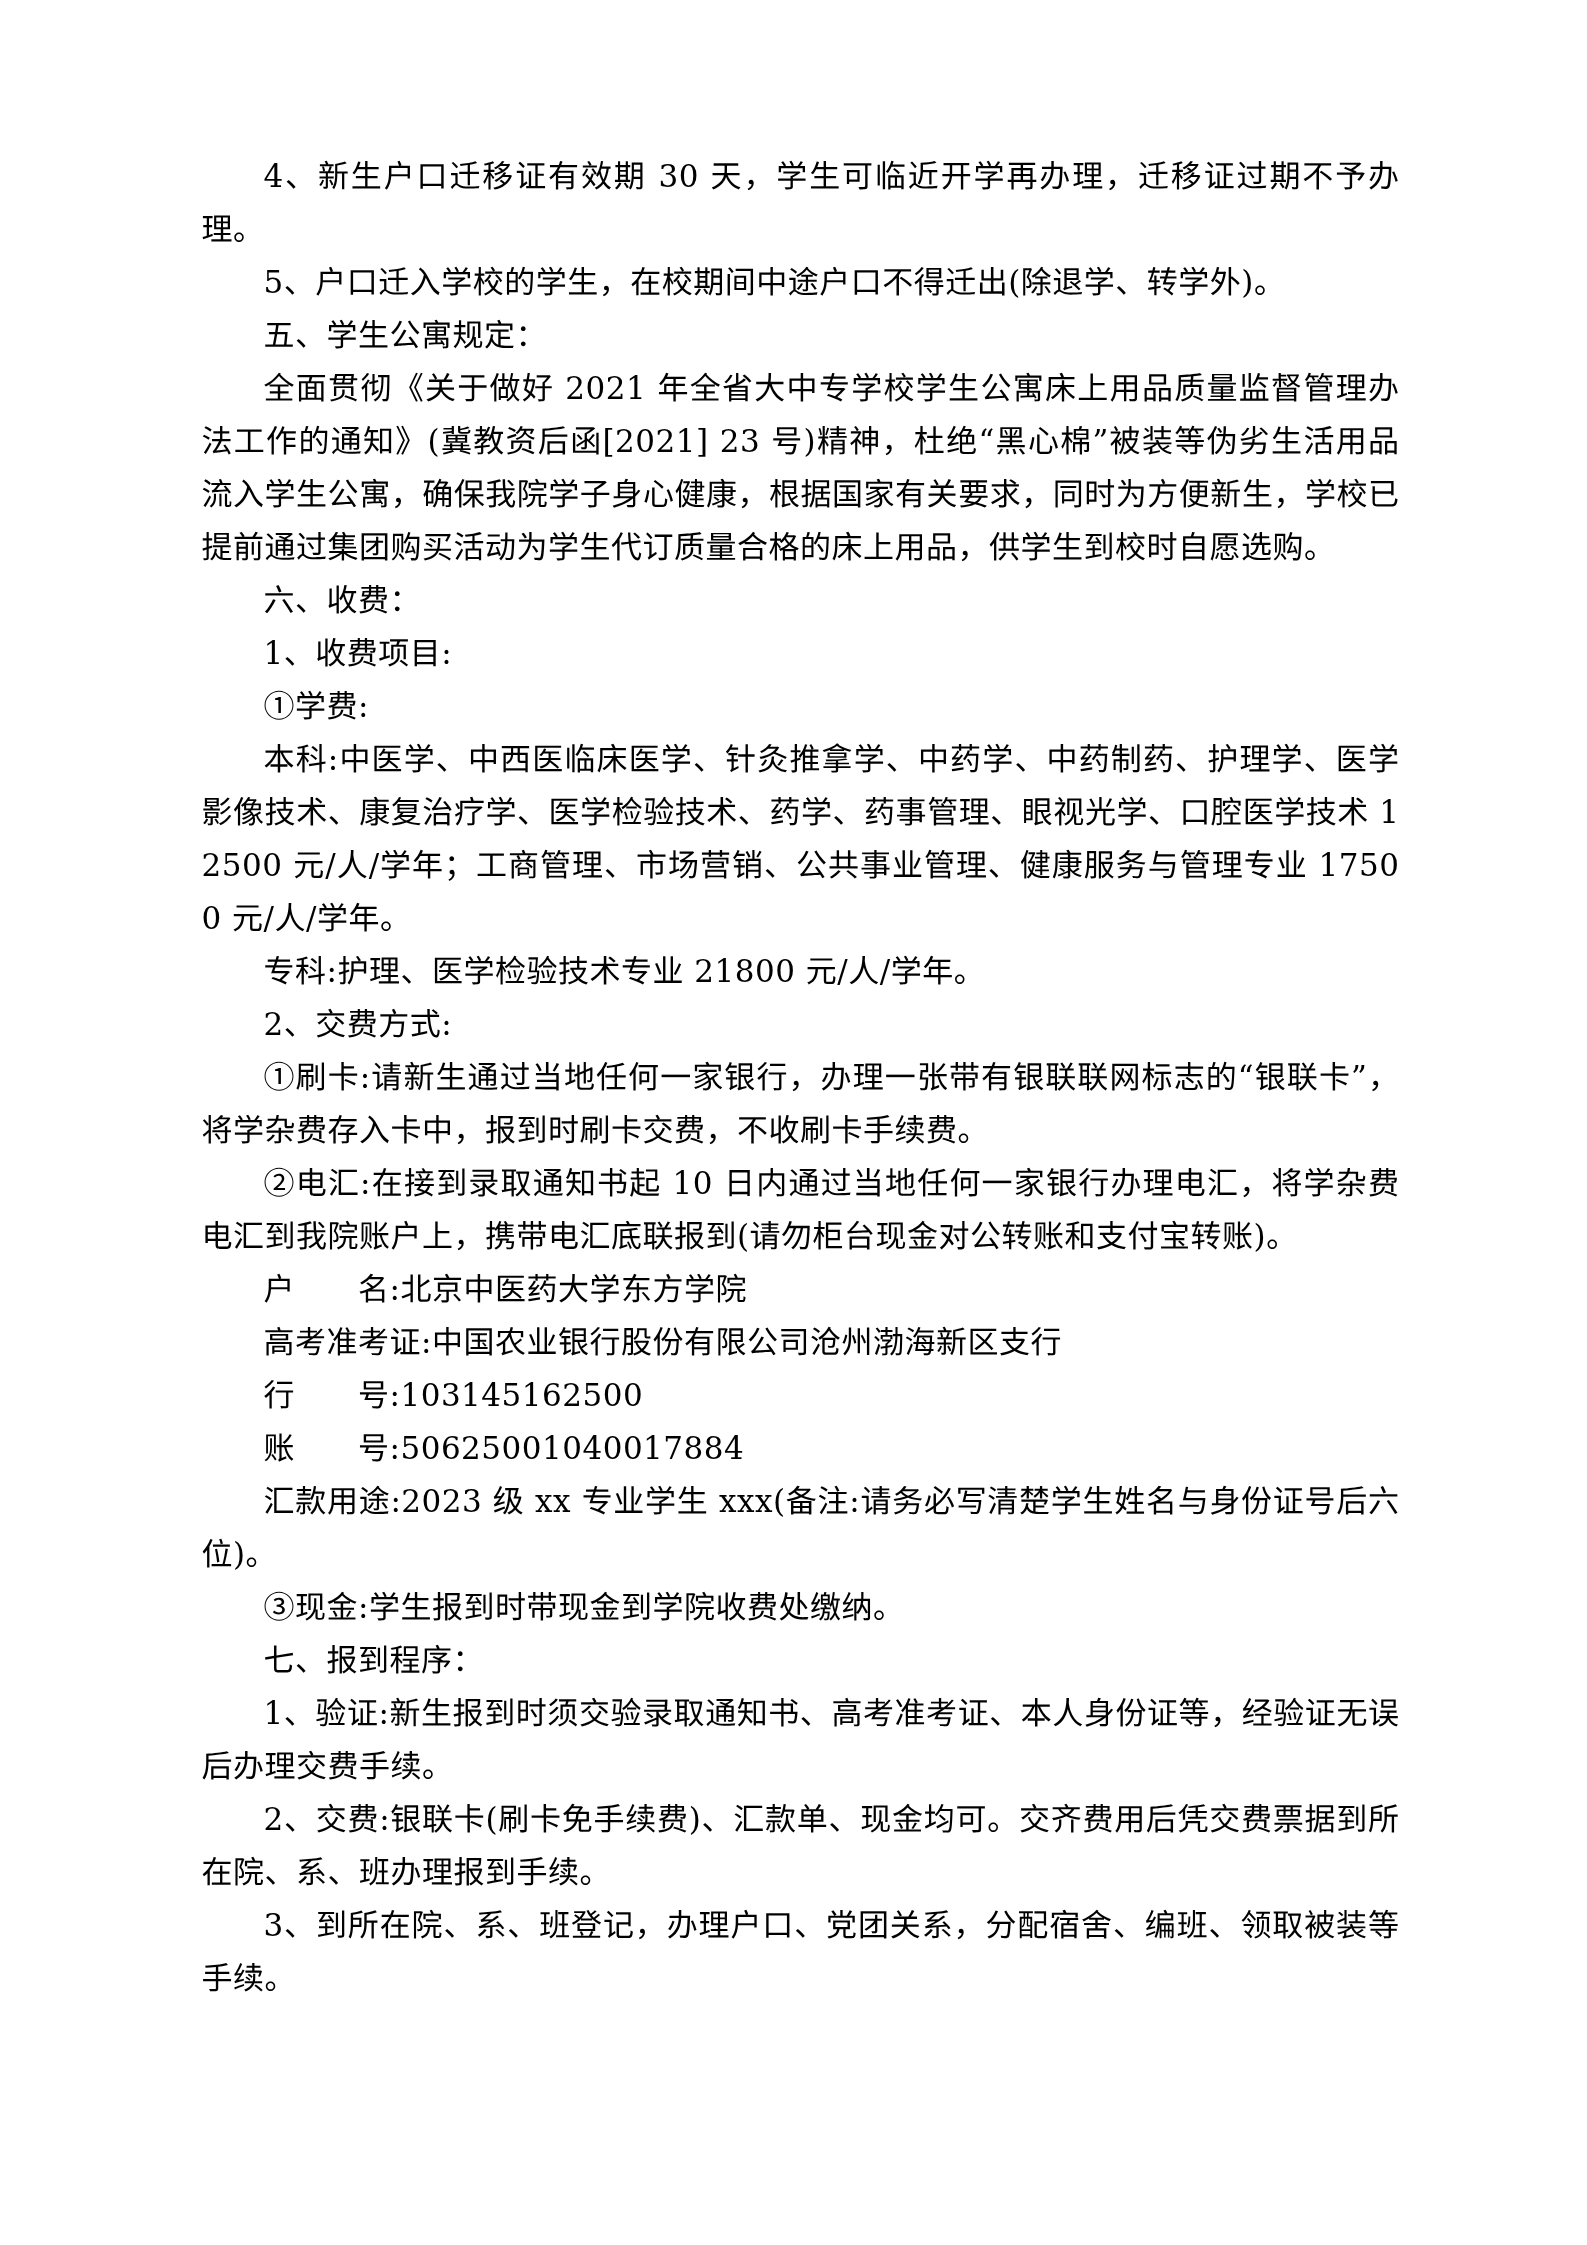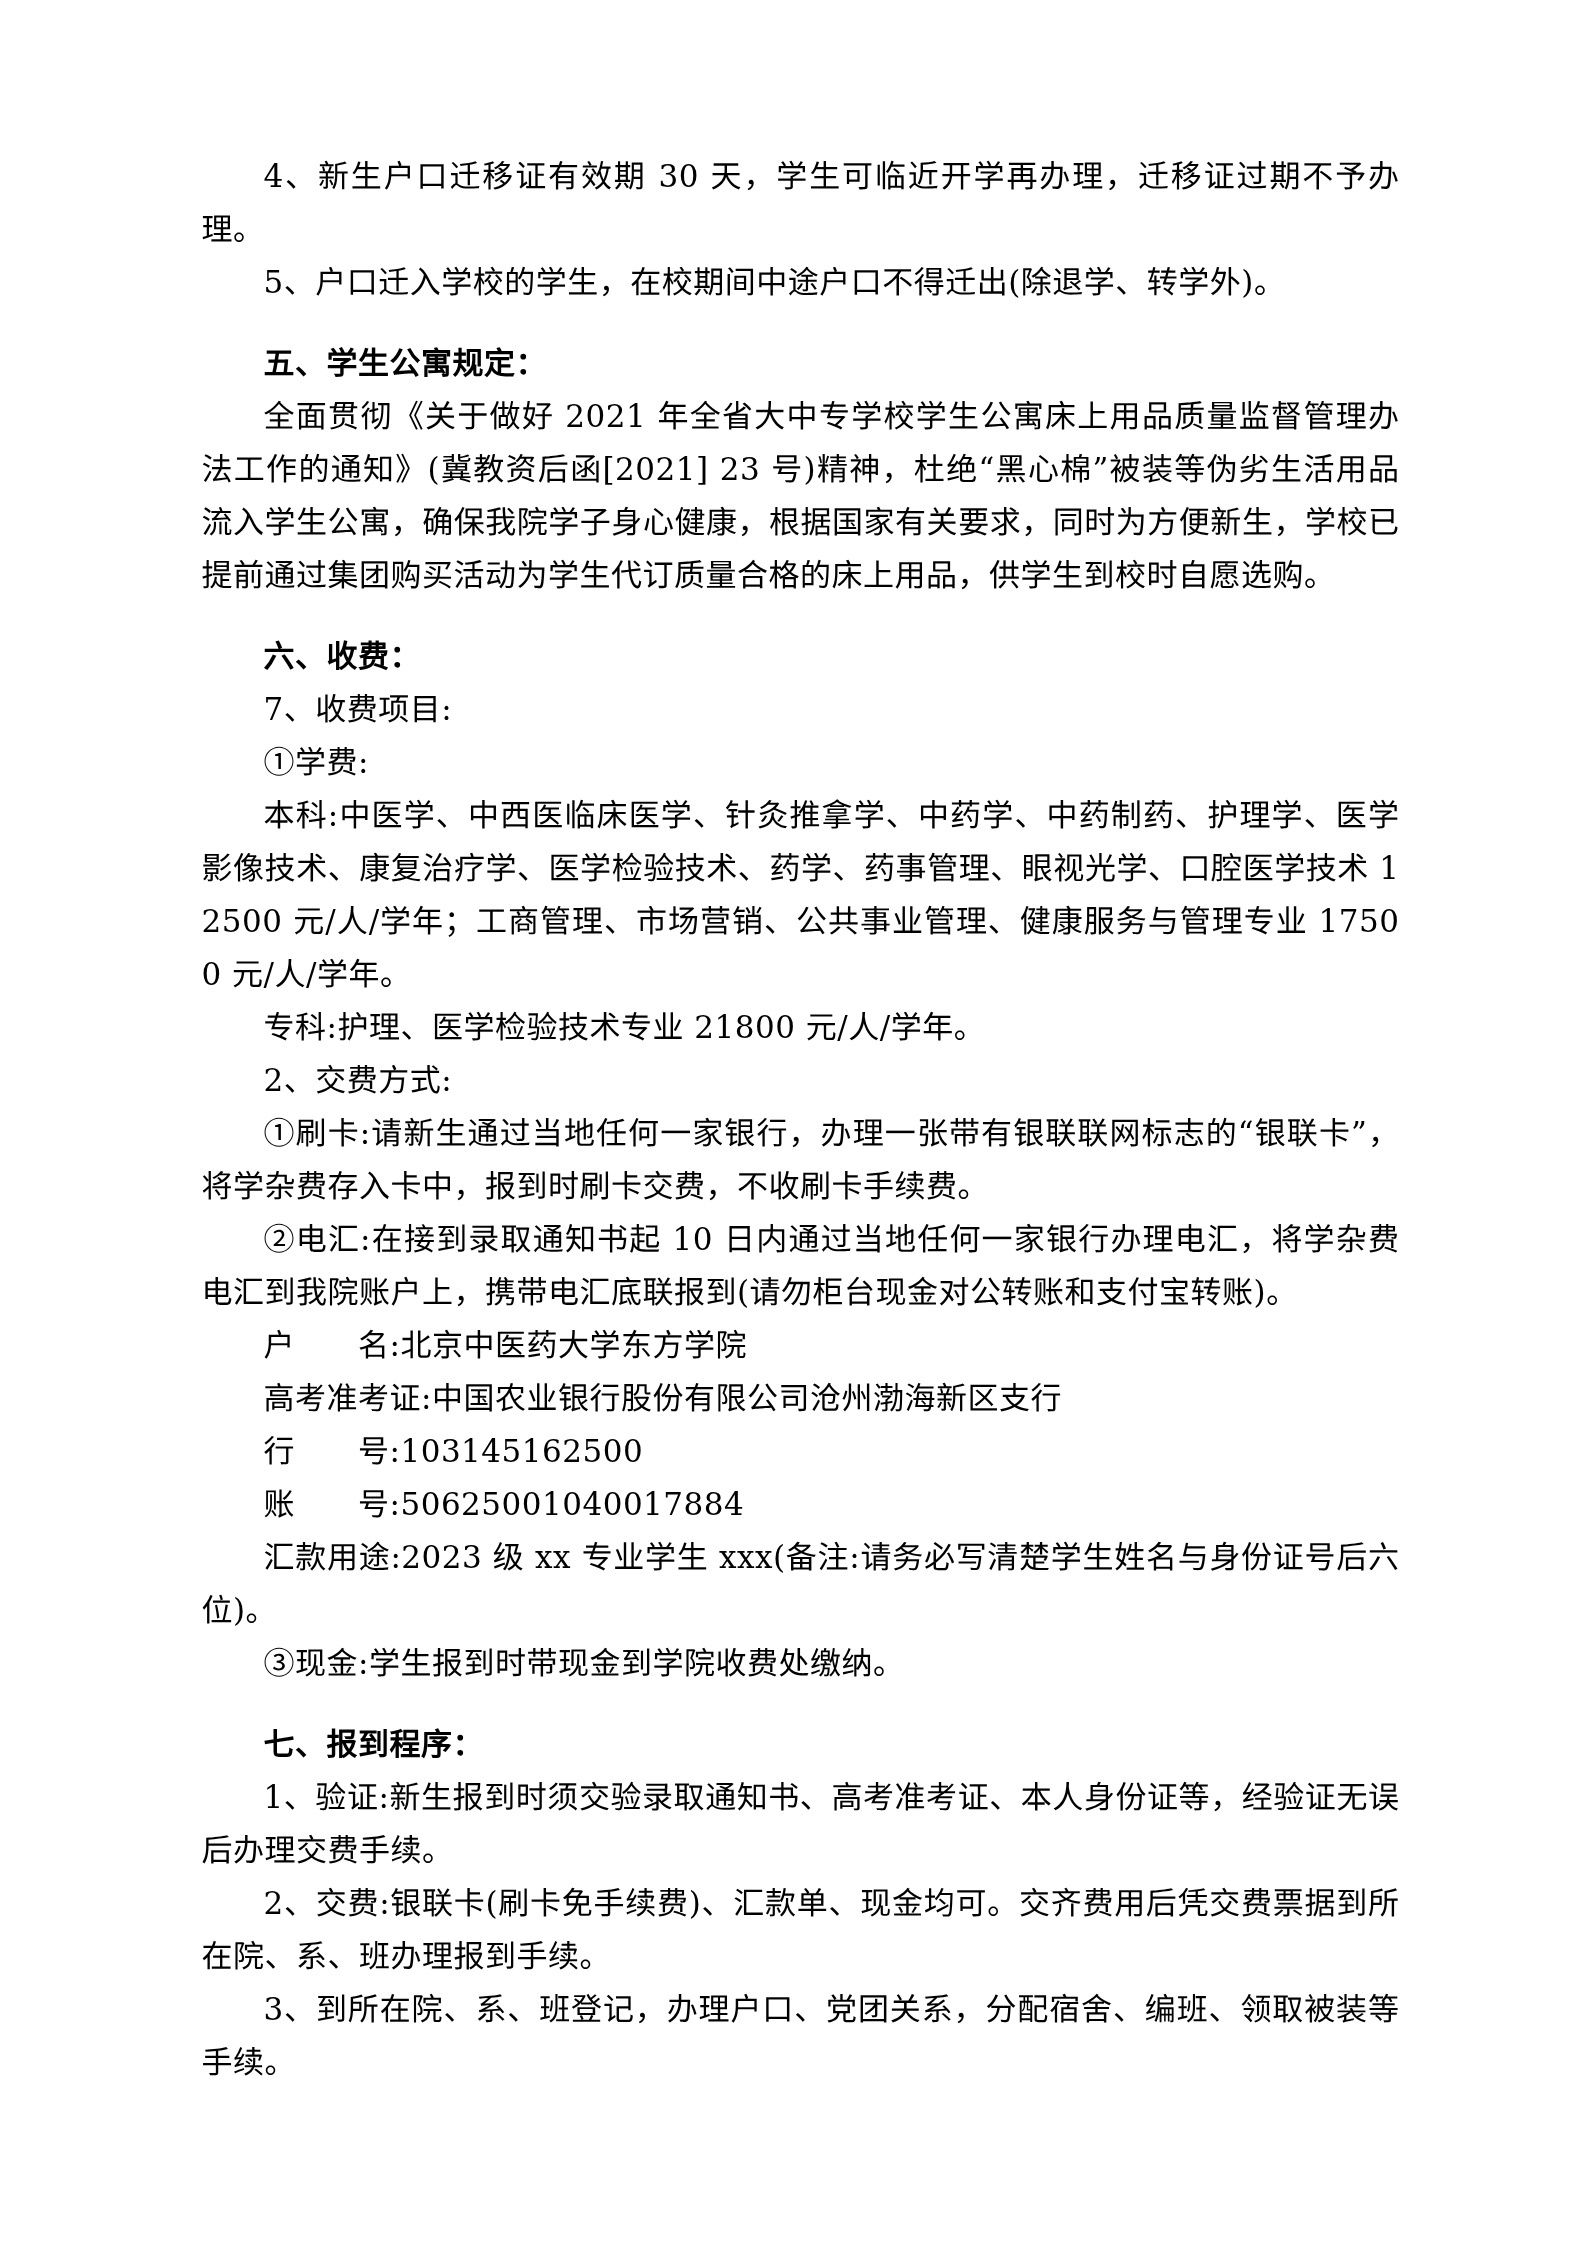--- a/index.html
+++ b/index.html
@@ -25,35 +25,34 @@
     line-height: 53px;
     text-indent: 2em;
     text-align: justify;
     text-align-last: left;
     text-justify: inter-character;
     white-space: pre-wrap;
     word-break: break-all;
     letter-spacing: 0.5px;
   }
   .doc-body p.heading {
-    font-weight: 700;
-    margin-top: 28px;
+    font-weight: 400;
   }
 </style>
 </head>
 <body>
 
 <div class="page">
   <div class="doc-body">
     <p>4、新生户口迁移证有效期 30 天，学生可临近开学再办理，迁移证过期不予办理。</p>
     <p>5、户口迁入学校的学生，在校期间中途户口不得迁出(除退学、转学外)。</p>
     <p class="heading">五、学生公寓规定：</p>
     <p>全面贯彻《关于做好 2021 年全省大中专学校学生公寓床上用品质量监督管理办法工作的通知》(冀教资后函[2021] 23 号)精神，杜绝“黑心棉”被装等伪劣生活用品流入学生公寓，确保我院学子身心健康，根据国家有关要求，同时为方便新生，学校已提前通过集团购买活动为学生代订质量合格的床上用品，供学生到校时自愿选购。</p>
     <p class="heading">六、收费：</p>
-    <p>7、收费项目:</p>
+    <p>1、收费项目:</p>
     <p>①学费:</p>
     <p>本科:中医学、中西医临床医学、针灸推拿学、中药学、中药制药、护理学、医学影像技术、康复治疗学、医学检验技术、药学、药事管理、眼视光学、口腔医学技术 12500 元/人/学年；工商管理、市场营销、公共事业管理、健康服务与管理专业 17500 元/人/学年。</p>
     <p>专科:护理、医学检验技术专业 21800 元/人/学年。</p>
     <p>2、交费方式:</p>
     <p>①刷卡:请新生通过当地任何一家银行，办理一张带有银联联网标志的“银联卡”，将学杂费存入卡中，报到时刷卡交费，不收刷卡手续费。</p>
     <p>②电汇:在接到录取通知书起 10 日内通过当地任何一家银行办理电汇，将学杂费电汇到我院账户上，携带电汇底联报到(请勿柜台现金对公转账和支付宝转账)。</p>
     <p>户　　名:北京中医药大学东方学院</p>
     <p>高考准考证:中国农业银行股份有限公司沧州渤海新区支行</p>
     <p>行　　号:103145162500</p>
     <p>账　　号:50625001040017884</p>

